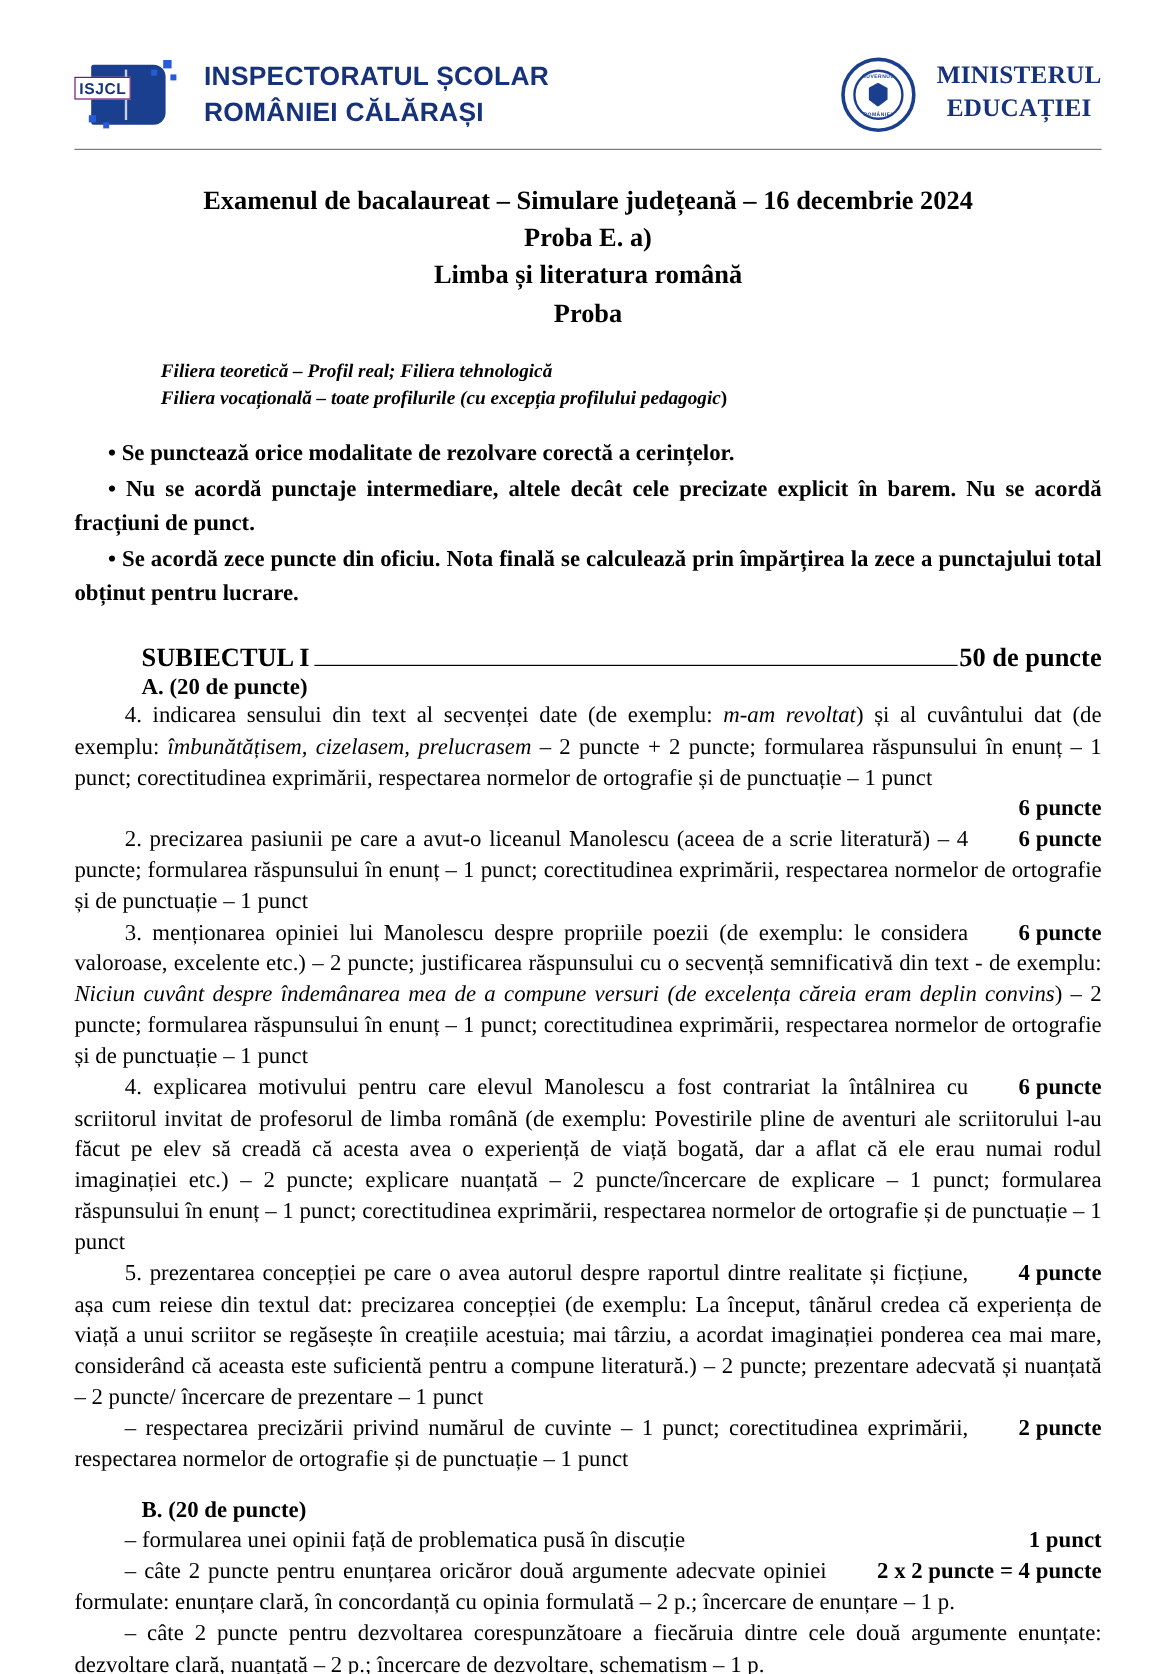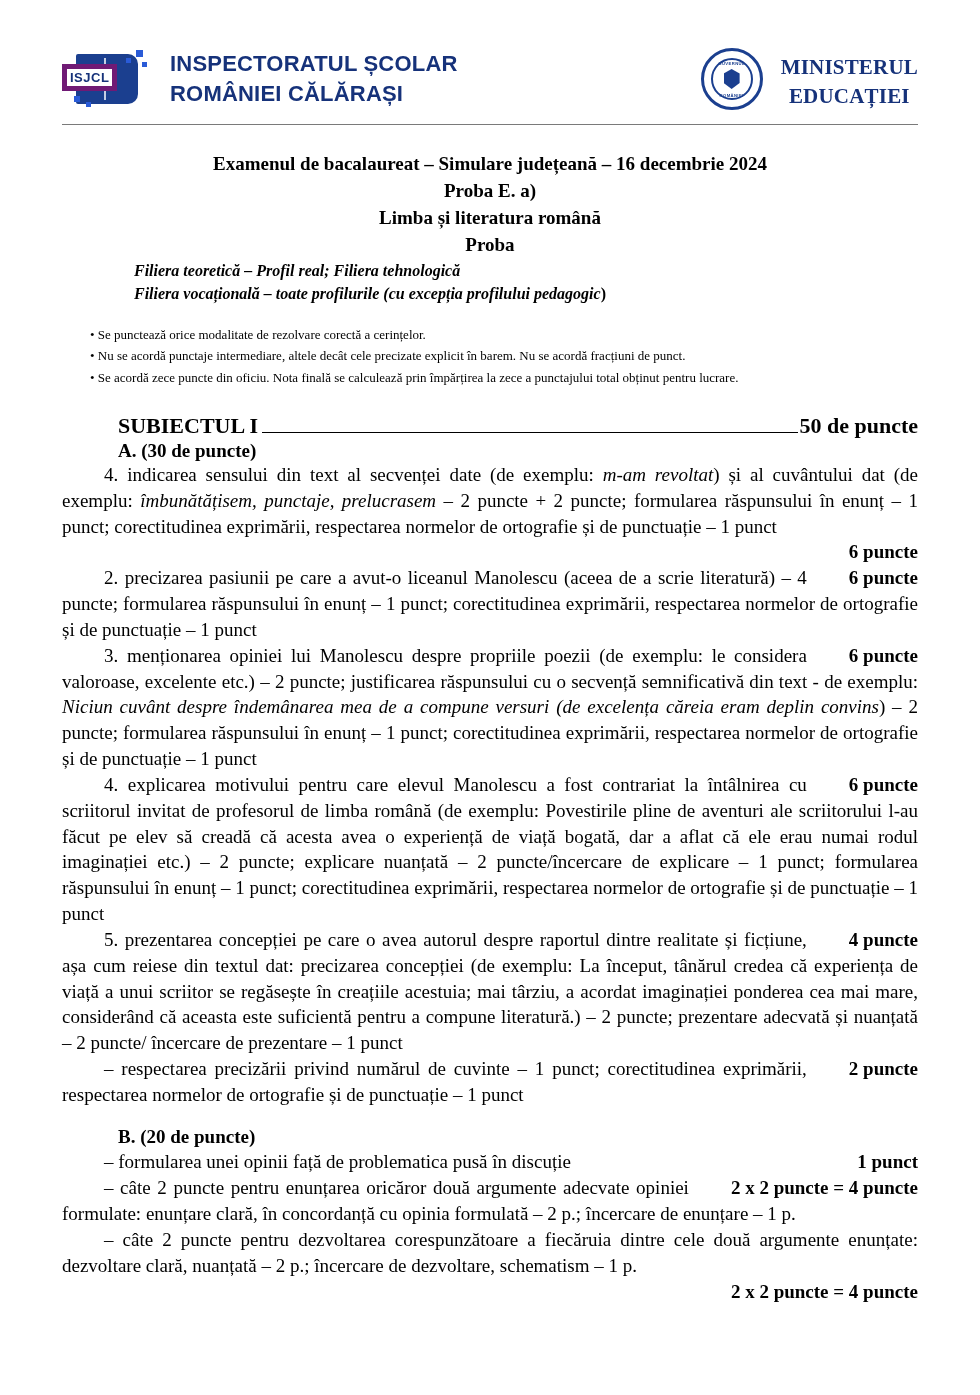--- a/index.html
+++ b/index.html
@@ -66,34 +66,34 @@
     position: absolute;
     left: 0px;
     top: 16px;
     background: #ffffff;
     color: #16327a;
     font-family: "Liberation Sans", sans-serif;
     font-weight: bold;
     font-size: 13px;
     letter-spacing: .5px;
     padding: 2px 3px;
-    border: 5px solid #701a75;
+    border: 1px solid #701a75;
     line-height: 1;
   }
   .org-name {
     font-family: Liberation Sans, sans-serif;
     font-weight: bold;
     font-size: 22px;
     line-height: 1.35;
     color: #16327a;
     letter-spacing: .2px;
   }
   .header-right {
     display: flex;
-    align-items: flex-end;
+    align-items: flex-start;
     gap: 18px;
   }
   .gov-seal {
     width: 56px;
     height: 56px;
     border-radius: 50%;
     background: #ffffff;
     border: 3px solid #1b3f8f;
     position: relative;
     flex: 0 0 auto;
@@ -141,35 +141,36 @@
   .header-rule {
     border: 0;
     border-top: 1px solid #7a7a7a;
     margin: 0 0 26px 0;
   }
 
   
   .title-block {
     text-align: center;
     font-weight: bold;
-    font-size: 19px;
+    font-size: 22px;
     line-height: 1.42;
+    margin-bottom: 22px;
   }
 
   .filiera {
     font-weight: bold;
     font-style: italic;
     font-size: 16px;
     line-height: 1.45;
     margin: 0 0 20px 72px;
   }
 
   .notes {
-    font-weight: normal;
-    font-size: 13px;
+    font-weight: bold;
+    font-size: 19px;
     line-height: 1.48;
     margin-bottom: 26px;
   }
   .notes p {
     margin: 0 0 2px 0;
     text-indent: 28px;
     text-align: justify;
   }
 
   
@@ -272,25 +273,25 @@
     <p>• Se punctează orice modalitate de rezolvare corectă a cerințelor.</p>
     <p>• Nu se acordă punctaje intermediare, altele decât cele precizate explicit în barem. Nu se acordă fracțiuni de punct.</p>
     <p>• Se acordă zece puncte din oficiu. Nota finală se calculează prin împărțirea la zece a punctajului total obținut pentru lucrare.</p>
   </div>
 
   <div class="subject-line">
     <span>SUBIECTUL I</span>
     <span class="dots"></span>
     <span>50 de puncte</span>
   </div>
-  <div class="sub-head">A. (30 de puncte)</div>
+  <div class="sub-head">A. (20 de puncte)</div>
 
   <div class="body-text">
 
-    <p><span>4. indicarea sensului din text al secvenței date (de exemplu: </span><i>m-am revoltat</i><span>) și al cuvântului dat (de exemplu: </span><i>îmbunătățisem, punctaje, prelucrasem</i><span> – 2 puncte + 2 puncte; formularea răspunsului în enunț – 1 punct; corectitudinea exprimării, respectarea normelor de ortografie și de punctuație – 1 punct</span></p>
+    <p><span>4. indicarea sensului din text al secvenței date (de exemplu: </span><i>m-am revoltat</i><span>) și al cuvântului dat (de exemplu: </span><i>îmbunătățisem, cizelasem, prelucrasem</i><span> – 2 puncte + 2 puncte; formularea răspunsului în enunț – 1 punct; corectitudinea exprimării, respectarea normelor de ortografie și de punctuație – 1 punct</span></p>
     <span class="pts-right">6 puncte</span>
 
     <p class="clearfix"><b class="inline-right">6 puncte</b><span>2. precizarea pasiunii pe care a avut-o liceanul Manolescu (aceea de a scrie literatură) – 4 puncte; formularea răspunsului în enunț – 1 punct; corectitudinea exprimării, respectarea normelor de ortografie și de punctuație – 1 punct</span></p>
 
     <p class="clearfix"><b class="inline-right">6 puncte</b><span>3. menționarea opiniei lui Manolescu despre propriile poezii (de exemplu: le considera valoroase, excelente etc.) – 2 puncte; justificarea răspunsului cu o secvență semnificativă din text - de exemplu: </span><i>Niciun cuvânt despre îndemânarea mea de a compune versuri (de excelența căreia eram deplin convins</i><span>) – 2 puncte; formularea răspunsului în enunț – 1 punct; corectitudinea exprimării, respectarea normelor de ortografie și de punctuație – 1 punct</span></p>
 
     <p class="clearfix"><b class="inline-right">6 puncte</b><span>4. explicarea motivului pentru care elevul Manolescu a fost contrariat la întâlnirea cu scriitorul invitat de profesorul de limba română (de exemplu: Povestirile pline de aventuri ale scriitorului l-au făcut pe elev să creadă că acesta avea o experiență de viață bogată, dar a aflat că ele erau numai rodul imaginației  etc.) – 2 puncte; explicare nuanțată – 2 puncte/încercare de explicare – 1 punct; formularea răspunsului în enunț – 1 punct; corectitudinea exprimării, respectarea normelor de ortografie și de punctuație – 1 punct</span></p>
 
     <p class="clearfix"><b class="inline-right">4 puncte</b><span>5. prezentarea concepției pe care o avea autorul despre raportul dintre realitate și ficțiune, așa cum reiese din textul dat: precizarea concepției (de exemplu: La început, tânărul credea că experiența de viață a unui scriitor se regăsește în creațiile acestuia; mai târziu, a acordat imaginației ponderea cea mai mare, considerând că aceasta este suficientă pentru a compune literatură.) – 2 puncte; prezentare adecvată și nuanțată – 2 puncte/ încercare de prezentare – 1 punct</span></p>
 

